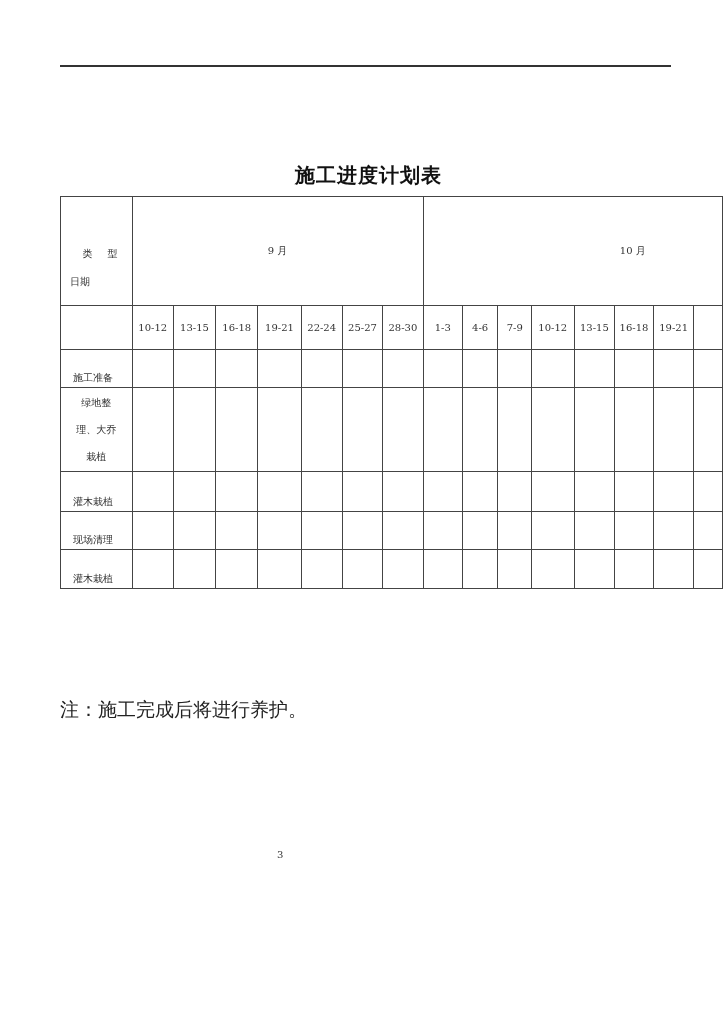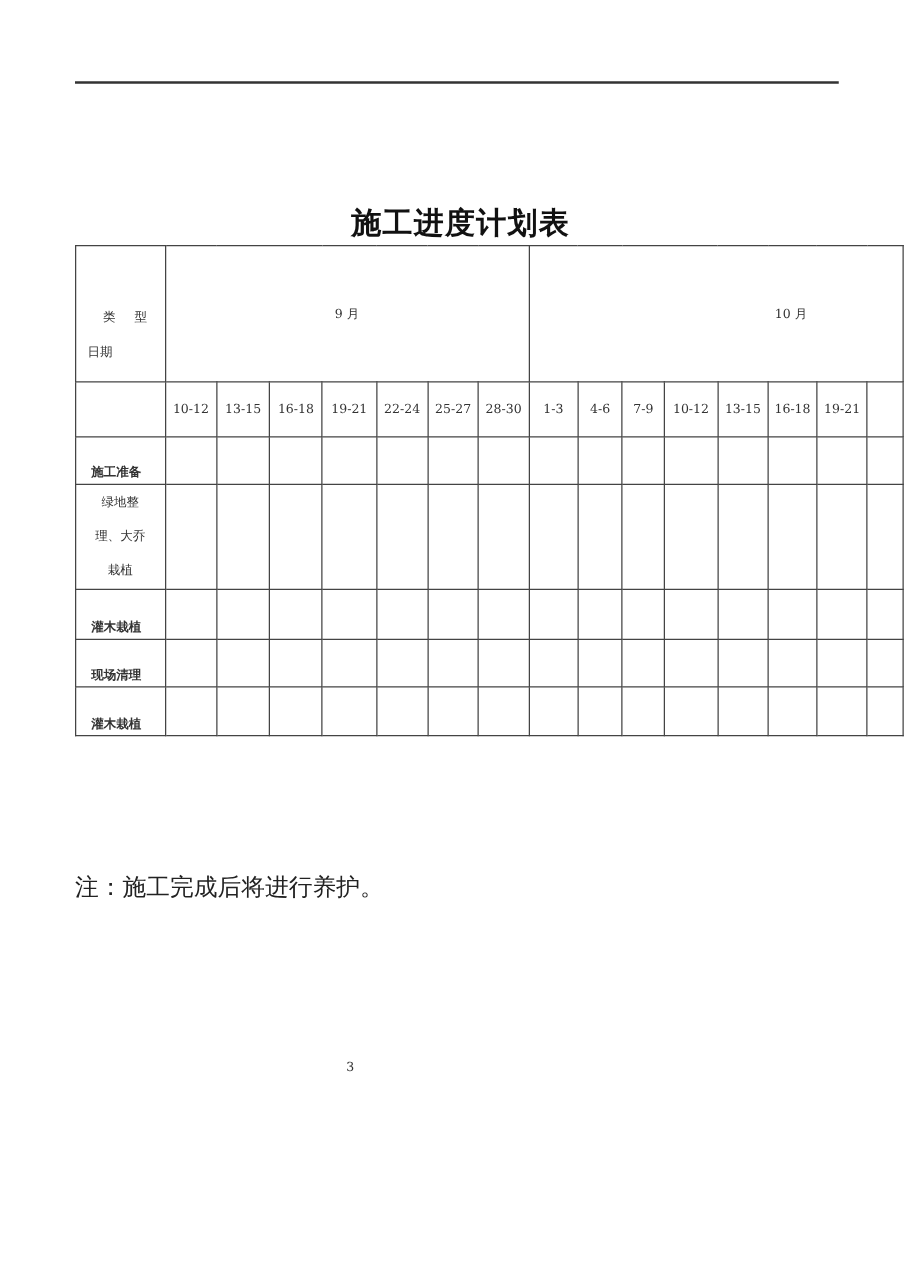--- a/index.html
+++ b/index.html
@@ -1,31 +1,31 @@
 <!DOCTYPE html>
 <html><head>
 <meta charset="utf-8">
 <style>
   html, body { margin:0; padding:0; }
   body { width:723px; height:1024px; background:#fff; position:relative; overflow:hidden;
          font-family:"DejaVu Serif", "Liberation Serif", serif; color:#222; }
   .header-rule { position:absolute; left:60px; top:65px; width:611px; height:0; border-top:2px solid #333; }
   .title { position:absolute; left:0; width:723px; top:162px; text-align:center; padding-left:8px;
-           font-size:24px; font-weight:bold; color:#111; letter-spacing:1px; box-sizing:border-box; }
+           font-size:20px; font-weight:bold; color:#111; letter-spacing:1px; box-sizing:border-box; }
   .title span { display:inline-block; transform:translateX(3px); }
   table.sched { position:absolute; left:60px; top:196px; border-collapse:collapse; table-layout:fixed; }
   table.sched td { border:1px solid #444; padding:0; text-align:center; vertical-align:middle;
                    font-size:10px; color:#333; }
   td.light { border-left-color:#aaa !important; }
   .hdr-type { height:108px; font-size:13px; position:relative; }
   .hdr-type .t1 { position:absolute; right:8px; top:50px; letter-spacing:6px; }
   .hdr-type .t2 { position:absolute; left:9px; top:78px; }
   .month { font-size:13px; }
   .range-row td { height:43px; font-size:10px; }
-  .cat { font-size:12px; text-align:left !important; padding-left:12px !important;font-weight:bold; }
+  .cat { font-size:12px; text-align:left !important; padding-left:12px !important; }
   .cat-inner { display:block; }
   .row-a td { height:35px; }
   .row-b td { height:83px; }
   .row-c td { height:37px; }
   .row-d td { height:35px; }
   .row-e td { height:35px; }
   .row-f td { height:36px; }
   .cat-multi { line-height:27px; text-align:center !important; padding-left:0 !important; font-size:12px; }
   .cat-bottom { vertical-align:bottom !important; padding-bottom:2px !important; }
   .note { position:absolute; left:60px; top:697px; font-size:19px; color:#222; }

